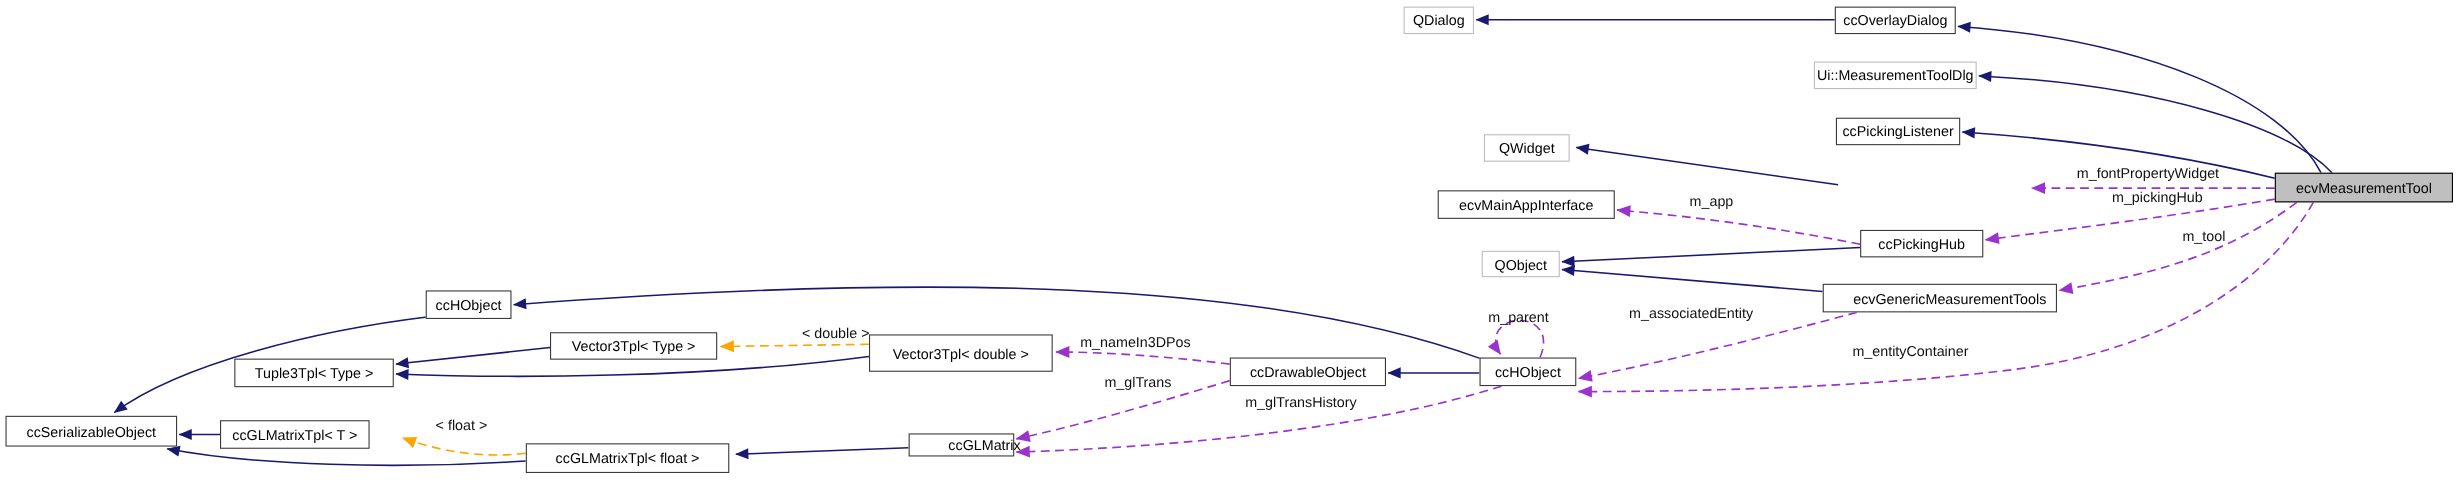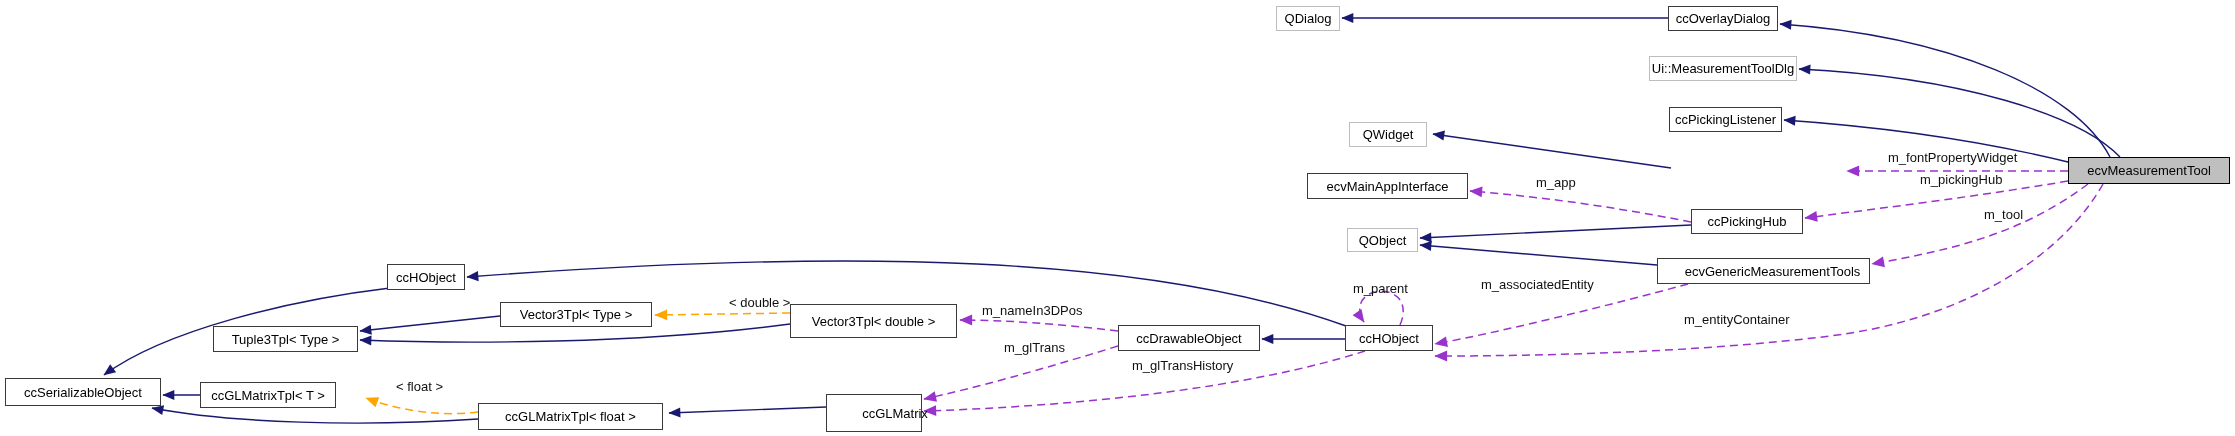--- a/index.html
+++ b/index.html
@@ -82,21 +82,21 @@
   <div class="node" style="left:1657px;top:258px;width:213px;height:26px;padding-left:20px;">ecvGenericMeasurementTools</div>
   <div class="node" style="left:387px;top:264px;width:78px;height:26px;">ccHObject</div>
   <div class="node" style="left:213px;top:326px;width:145px;height:26px;">Tuple3Tpl&lt; Type &gt;</div>
   <div class="node" style="left:500px;top:302px;width:152px;height:25px;">Vector3Tpl&lt; Type &gt;</div>
   <div class="node" style="left:790px;top:304px;width:167px;height:34px;">Vector3Tpl&lt; double &gt;</div>
   <div class="node" style="left:1118px;top:325px;width:142px;height:26px;">ccDrawableObject</div>
   <div class="node" style="left:1345px;top:325px;width:88px;height:26px;">ccHObject</div>
   <div class="node" style="left:5px;top:378px;width:156px;height:28px;">ccSerializableObject</div>
   <div class="node" style="left:200px;top:382px;width:136px;height:26px;">ccGLMatrixTpl&lt; T &gt;</div>
   <div class="node" style="left:478px;top:403px;width:185px;height:27px;">ccGLMatrixTpl&lt; float &gt;</div>
-  <div class="node" style="left:826px;top:394px;width:96px;height:38px;padding-left:44px;">ccGLMatrix</div>
+  <div class="node" style="left:826px;top:394px;width:96px;height:21px;padding-left:44px;">ccGLMatrix</div>
 
   <span class="elabel" style="left:1888px;top:150px;">m_fontPropertyWidget</span>
   <span class="elabel" style="left:1920px;top:172px;">m_pickingHub</span>
   <span class="elabel" style="left:1984px;top:207px;">m_tool</span>
   <span class="elabel" style="left:1536px;top:175px;">m_app</span>
   <span class="elabel" style="left:1481px;top:277px;">m_associatedEntity</span>
   <span class="elabel" style="left:1684px;top:312px;">m_entityContainer</span>
   <span class="elabel" style="left:1353px;top:281px;">m_parent</span>
   <span class="elabel" style="left:982px;top:303px;">m_nameIn3DPos</span>
   <span class="elabel" style="left:1004px;top:340px;">m_glTrans</span>

